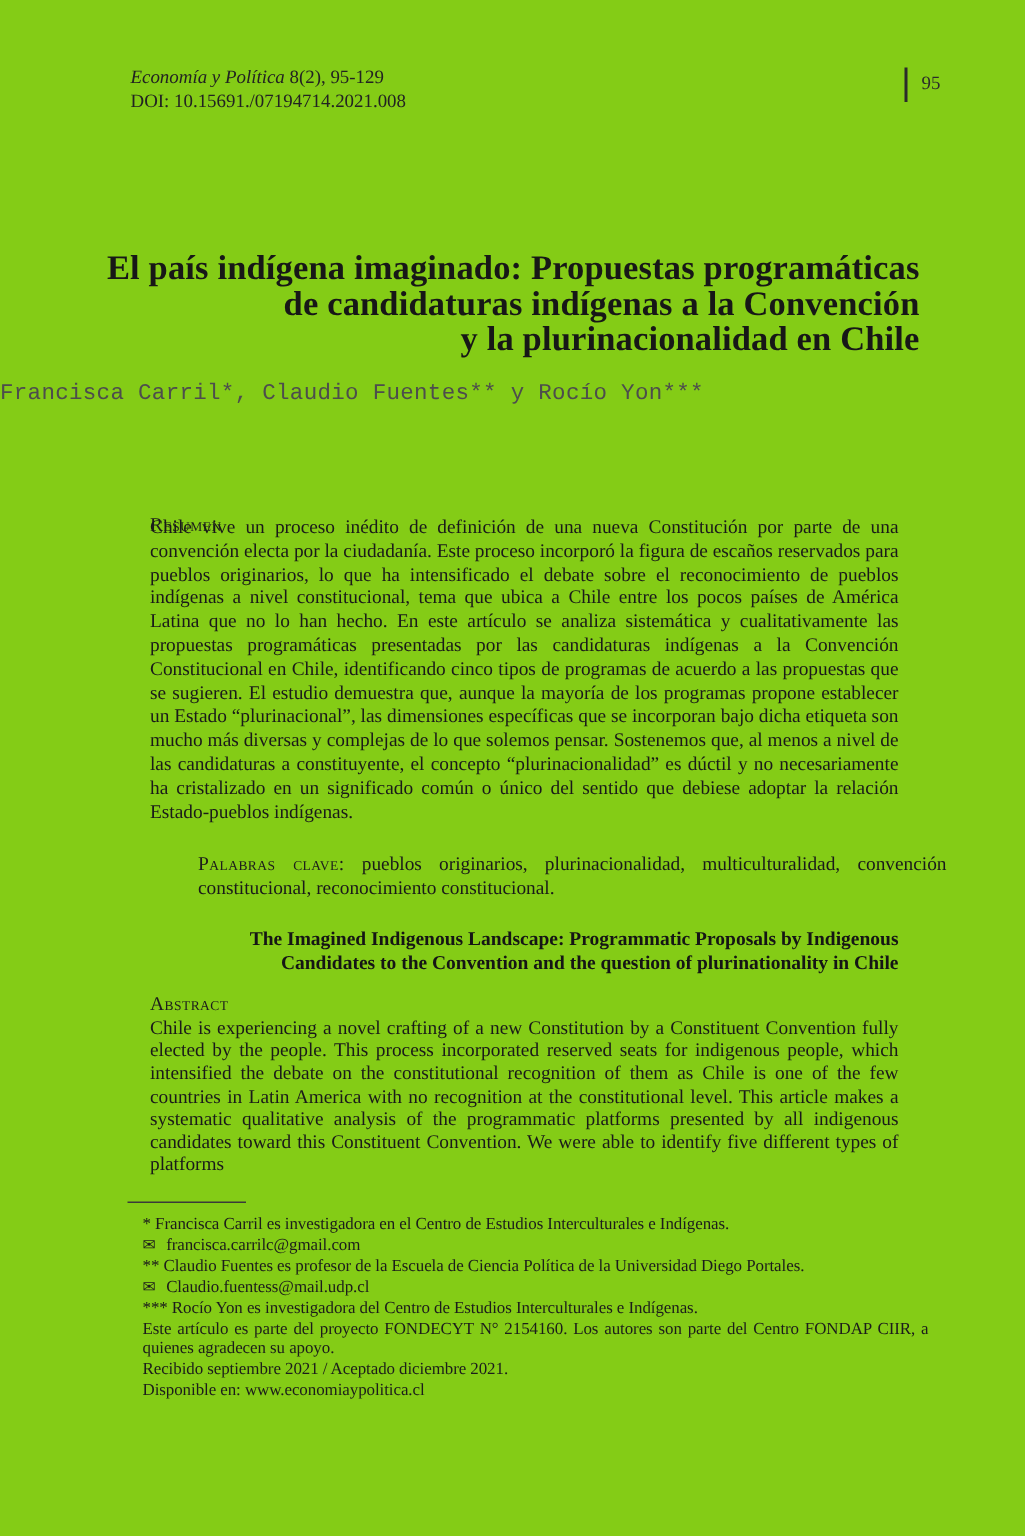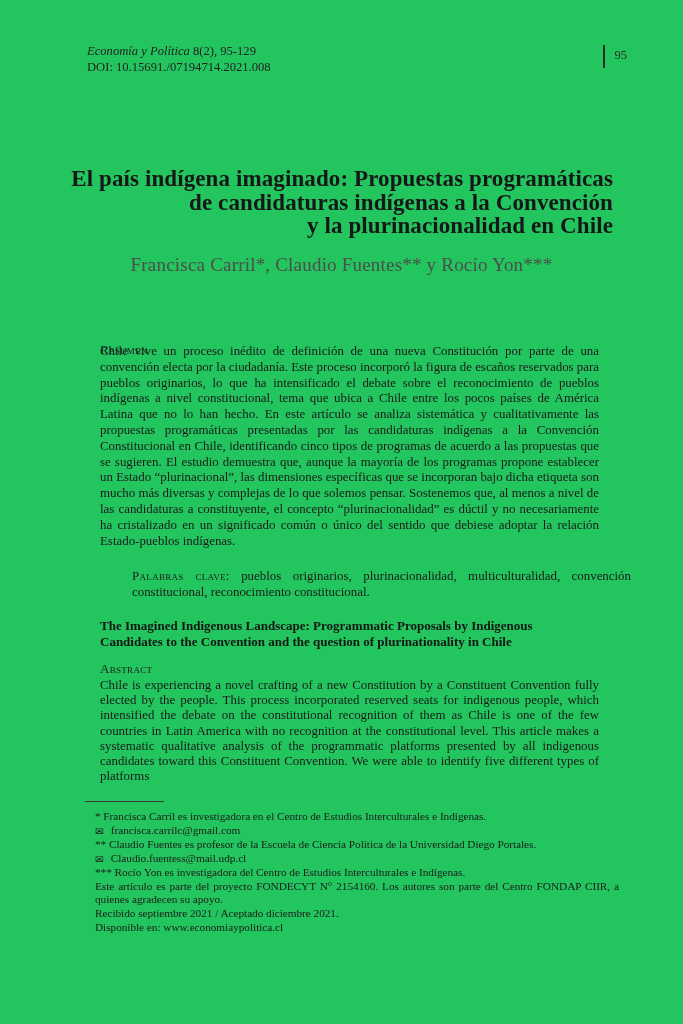--- a/index.html
+++ b/index.html
@@ -1,21 +1,21 @@
 <!DOCTYPE html>
 <html><head>
 <meta charset="utf-8">
 <style>
   * { margin: 0; padding: 0; box-sizing: border-box; }
   html, body { background: #ffffff; }
   .page {
     position: relative;
     width: 683px;
     height: 1024px;
-    background: #22c55e;
+    background: #84cc16;
     font-family: "Liberation Serif", "DejaVu Serif", serif;
     color: #1c1c1c;
     overflow: hidden;
   }
   
   .journal-header {
     position: absolute;
     top: 44px; left: 87px;
     font-size: 12.6px;
     line-height: 15.5px;
@@ -44,24 +44,24 @@
     text-align: right;
     font-size: 23px;
     font-weight: bold;
     line-height: 23.5px;
     color: #171717;
     letter-spacing: 0.1px;
   }
   .authors {
     position: absolute;
     top: 254px; left: 0; right: 0;
-    text-align: center;
-    font-size: 19px;
+    font-size: 15px;
     color: #4d4d4d;
     letter-spacing: 0.2px;
+    font-family: Liberation Mono, monospace;
   }
 
   
   .body-col { position: absolute; left: 100px; width: 499px; }
   .sc-label {
     font-variant: small-caps;
     font-size: 13px;
     letter-spacing: 0.3px;
     color: #1c1c1c;
   }
@@ -72,20 +72,21 @@
   }
   #resumen-label { top: 342px; }
   #resumen-text { top: 344px; line-height: 15.8px; }
   #keywords { top: 568px; line-height: 15.8px; margin-left: 32px; }
   #title-en {
     top: 618px;
     font-weight: bold;
     font-size: 13px;
     line-height: 16.2px;
     color: #151515;
+    text-align: right;
   }
   #abstract-label { top: 661px; }
   #abstract-text { top: 678px; line-height: 15.2px; }
 
   
   .footnote-rule {
     position: absolute;
     top: 801px; left: 85px;
     width: 79px; height: 1.4px;
     background: #3a3a3a;

